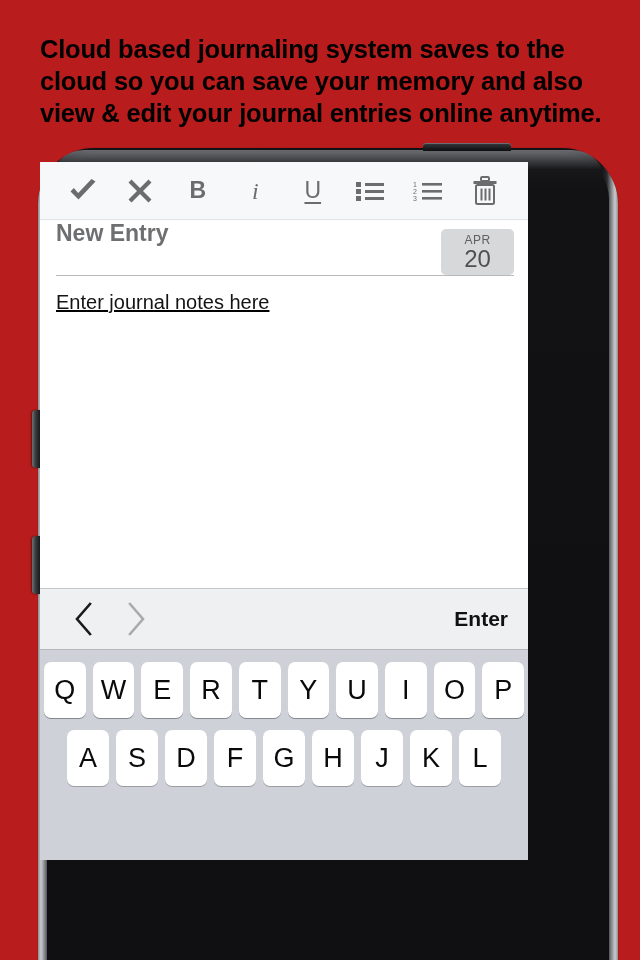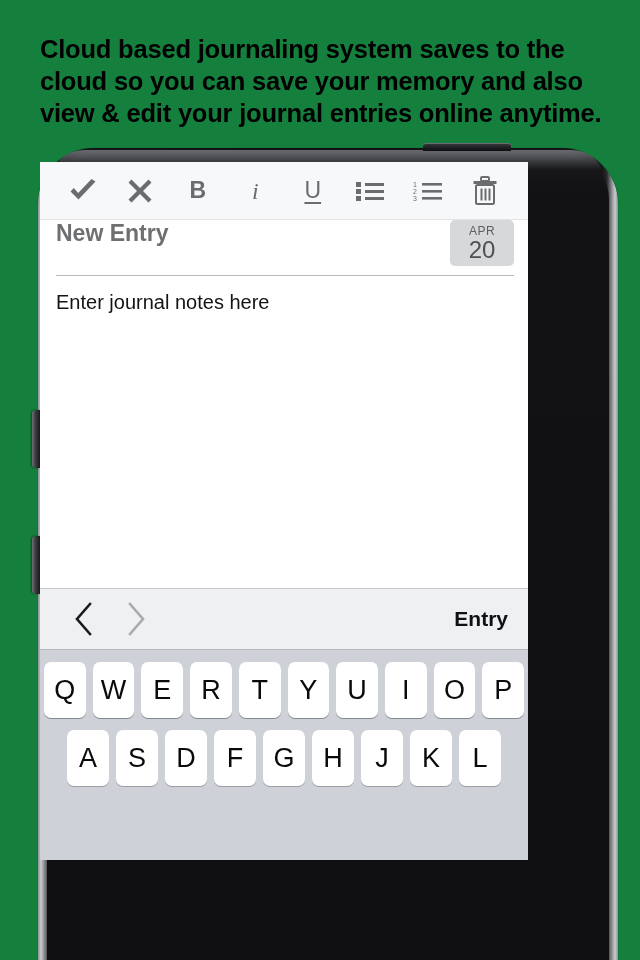--- a/index.html
+++ b/index.html
@@ -9,21 +9,21 @@
     height: 960px;
     background: #ffffff;
     font-family: "Liberation Sans", sans-serif;
     overflow: hidden;
   }
 
   #page {
     position: relative;
     width: 640px;
     height: 960px;
-    background: #15803d;
+    background: #b91c1c;
     padding-left: 48px;
   }
 
   
   .headline {
     position: absolute;
     left: 40px;
     top: 33px;
     width: 570px;
     font-size: 25.5px;
@@ -202,22 +202,22 @@
     position: absolute;
     left: 16px;
     right: 14px;
     bottom: 0;
     height: 1.5px;
     background: #b9babc;
   }
   .date-badge {
     position: absolute;
     right: 14px;
-    top: 0;
-    width: 64px;
+    top: 9px;
+    width: 73px;
     height: 46px;
     border-radius: 5px;
     background: #d7d8da;
     display: flex;
     flex-direction: column;
     align-items: center;
     justify-content: center;
     line-height: 1;
   }
   .date-month {
@@ -232,20 +232,21 @@
     font-weight: 400;
     color: #4f5052;
   }
 
   
   .notes {
     position: relative;
     height: 312px;
     padding: 14px 16px 0 16px;
     background: #ffffff;
+    text-decoration: underline;
   }
   .notes-placeholder {
     font-size: 20px;
     color: #141414;
     line-height: 24px;
   }
 
   
   .accessory {
     position: relative;
@@ -418,21 +419,21 @@
           </svg>
         </span>
       </div>
       <div class="nav-arrow">
         <span>
           <svg width="20" height="34" viewBox="0 0 20 34" aria-hidden="true">
             <path d="M4 2 L17 17 L4 32" fill="none" stroke="#a9aaac" stroke-width="2.6" stroke-linecap="square"></path>
           </svg>
         </span>
       </div>
-      <div class="done-btn">Entry</div>
+      <div class="done-btn">Enter</div>
     </div>
 
     <div class="keyboard">
       <div class="kb-row row1">
         <div class="kb-key">Q</div>
         <div class="kb-key">W</div>
         <div class="kb-key">E</div>
         <div class="kb-key">R</div>
         <div class="kb-key">T</div>
         <div class="kb-key">Y</div>

